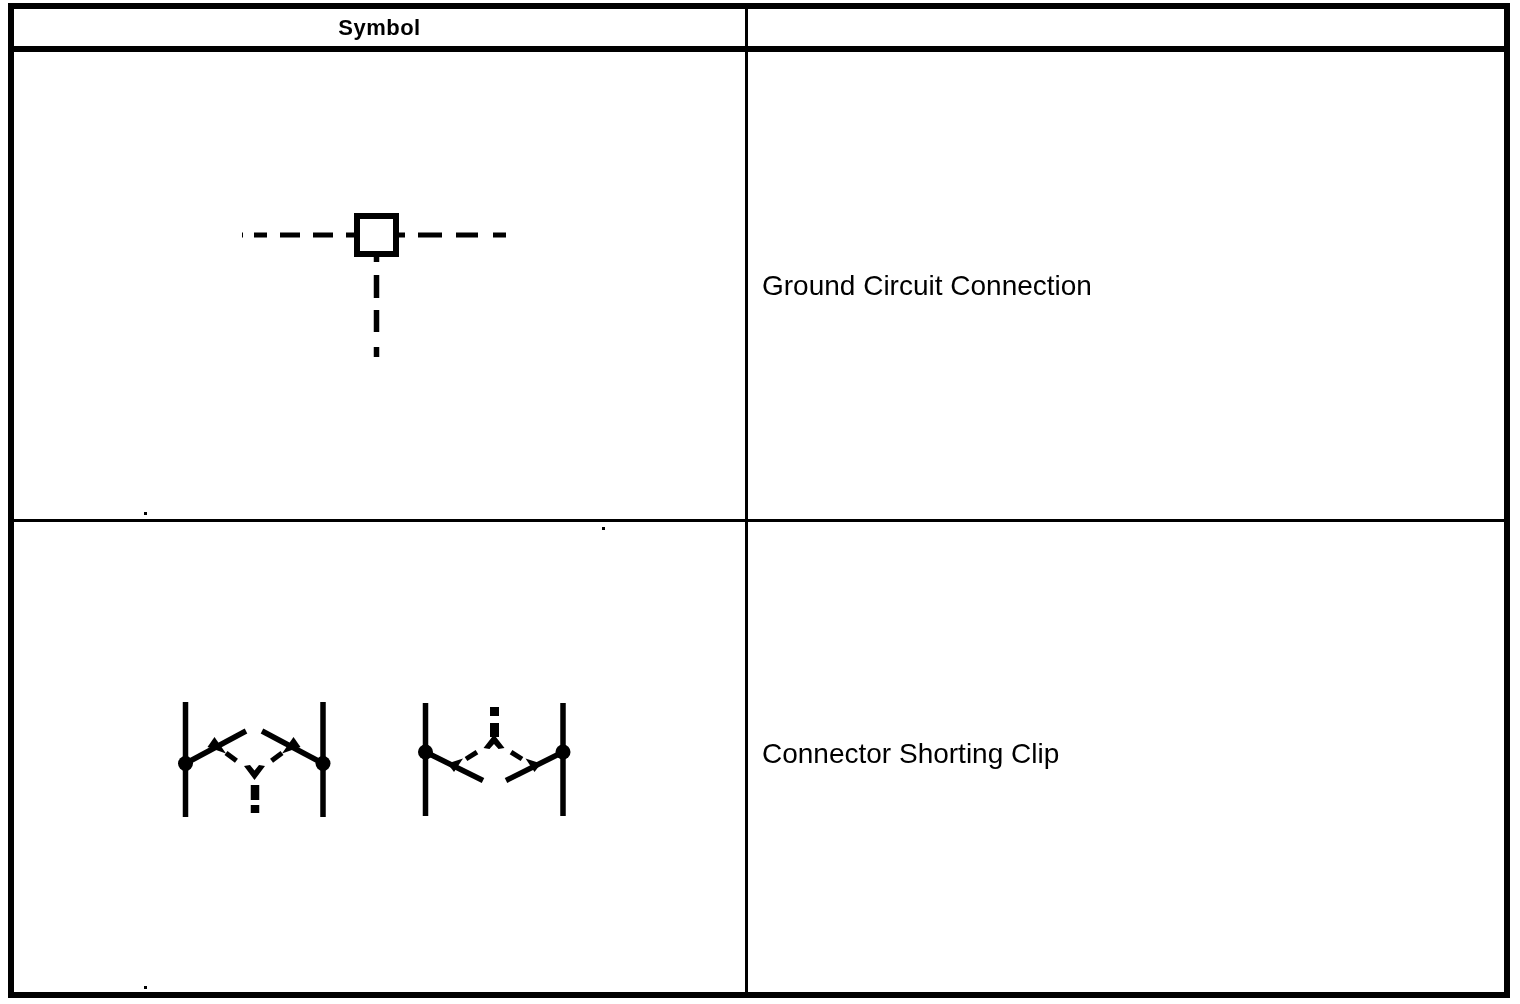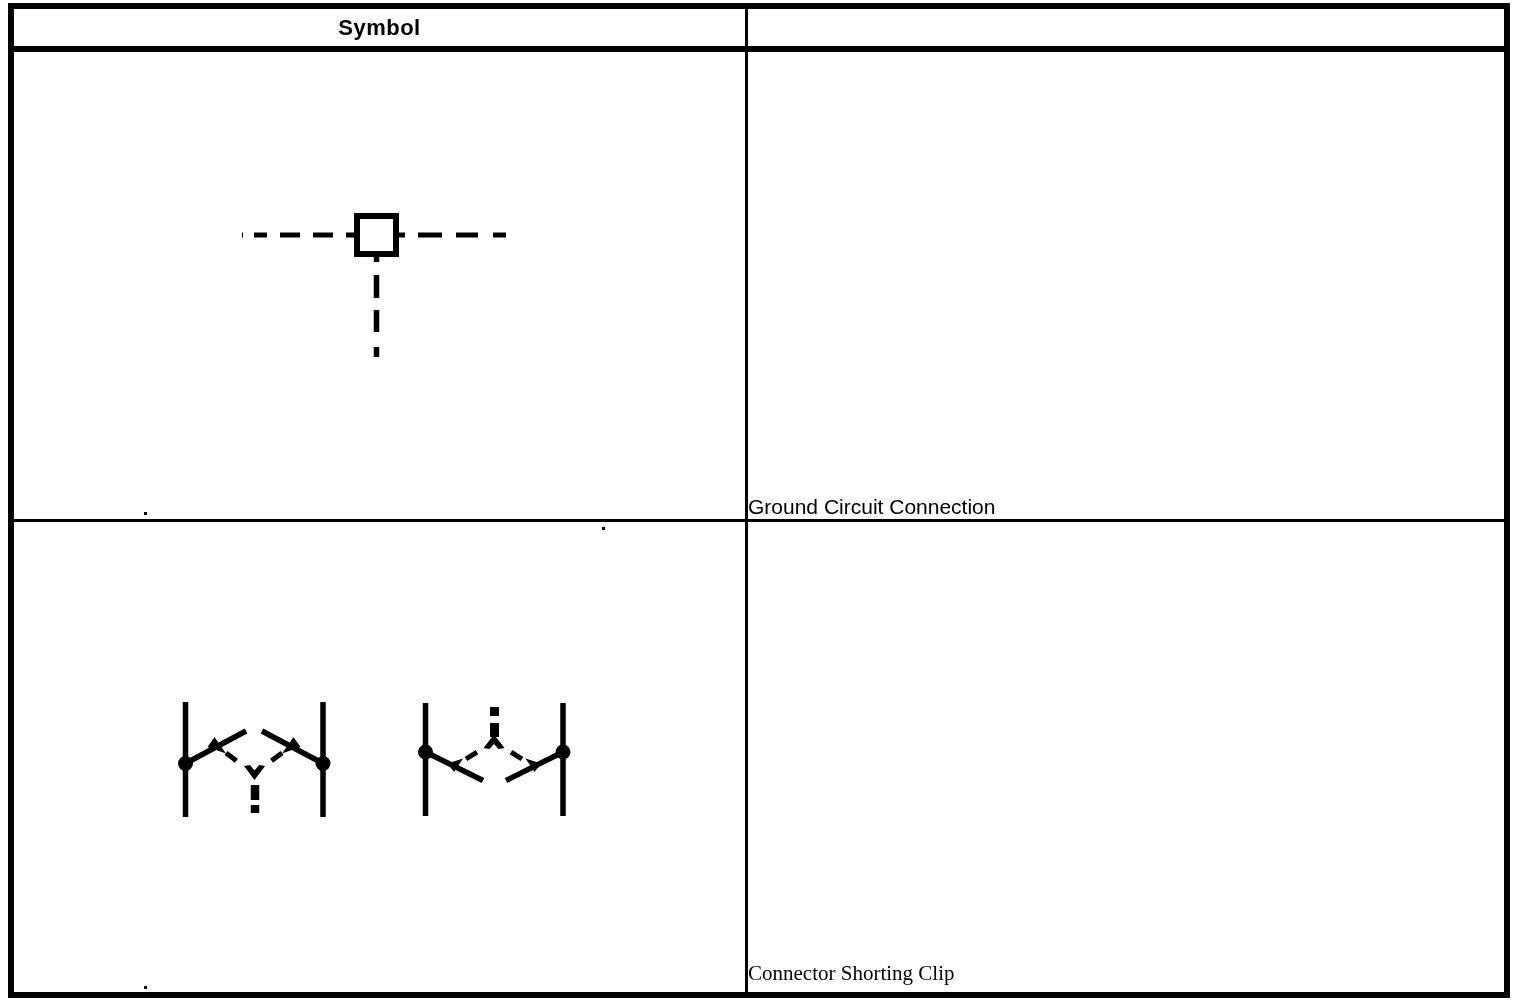--- a/index.html
+++ b/index.html
@@ -16,25 +16,25 @@
   .hdr-cell {
     position:absolute; top:0; height:37px; display:flex; align-items:center; justify-content:center;
     font-weight:bold; font-size:22px; letter-spacing:0.5px;
   }
   .hdr-symbol { left:0; width:731px; }
   .hdr-desc   { left:734px; width:756px; }
   .sym-cell   { position:absolute; left:0; width:731px; }
   .sym-cell-1 { top:43px; height:467px; }
   .sym-cell-2 { top:513px; height:470px; }
   .desc-cell  {
-    position:absolute; left:734px; width:756px; display:flex; align-items:flex-end;
-    padding-left:0; font-size:21px;
+    position:absolute; left:734px; width:756px; display:flex; align-items:center;
+    padding-left:14px; font-size:28px;
   }
   .desc-cell-1 { top:43px; height:467px; }
-  .desc-cell-2 { top:513px; height:464px;font-family:Liberation Serif, serif; }
+  .desc-cell-2 { top:513px; height:464px; }
   svg { display:block; }
 </style>
 </head>
 <body>
 
 <div class="table-wrap">
 
   <div class="hdr-cell hdr-symbol">
     <span>Symbol</span>
   </div>

